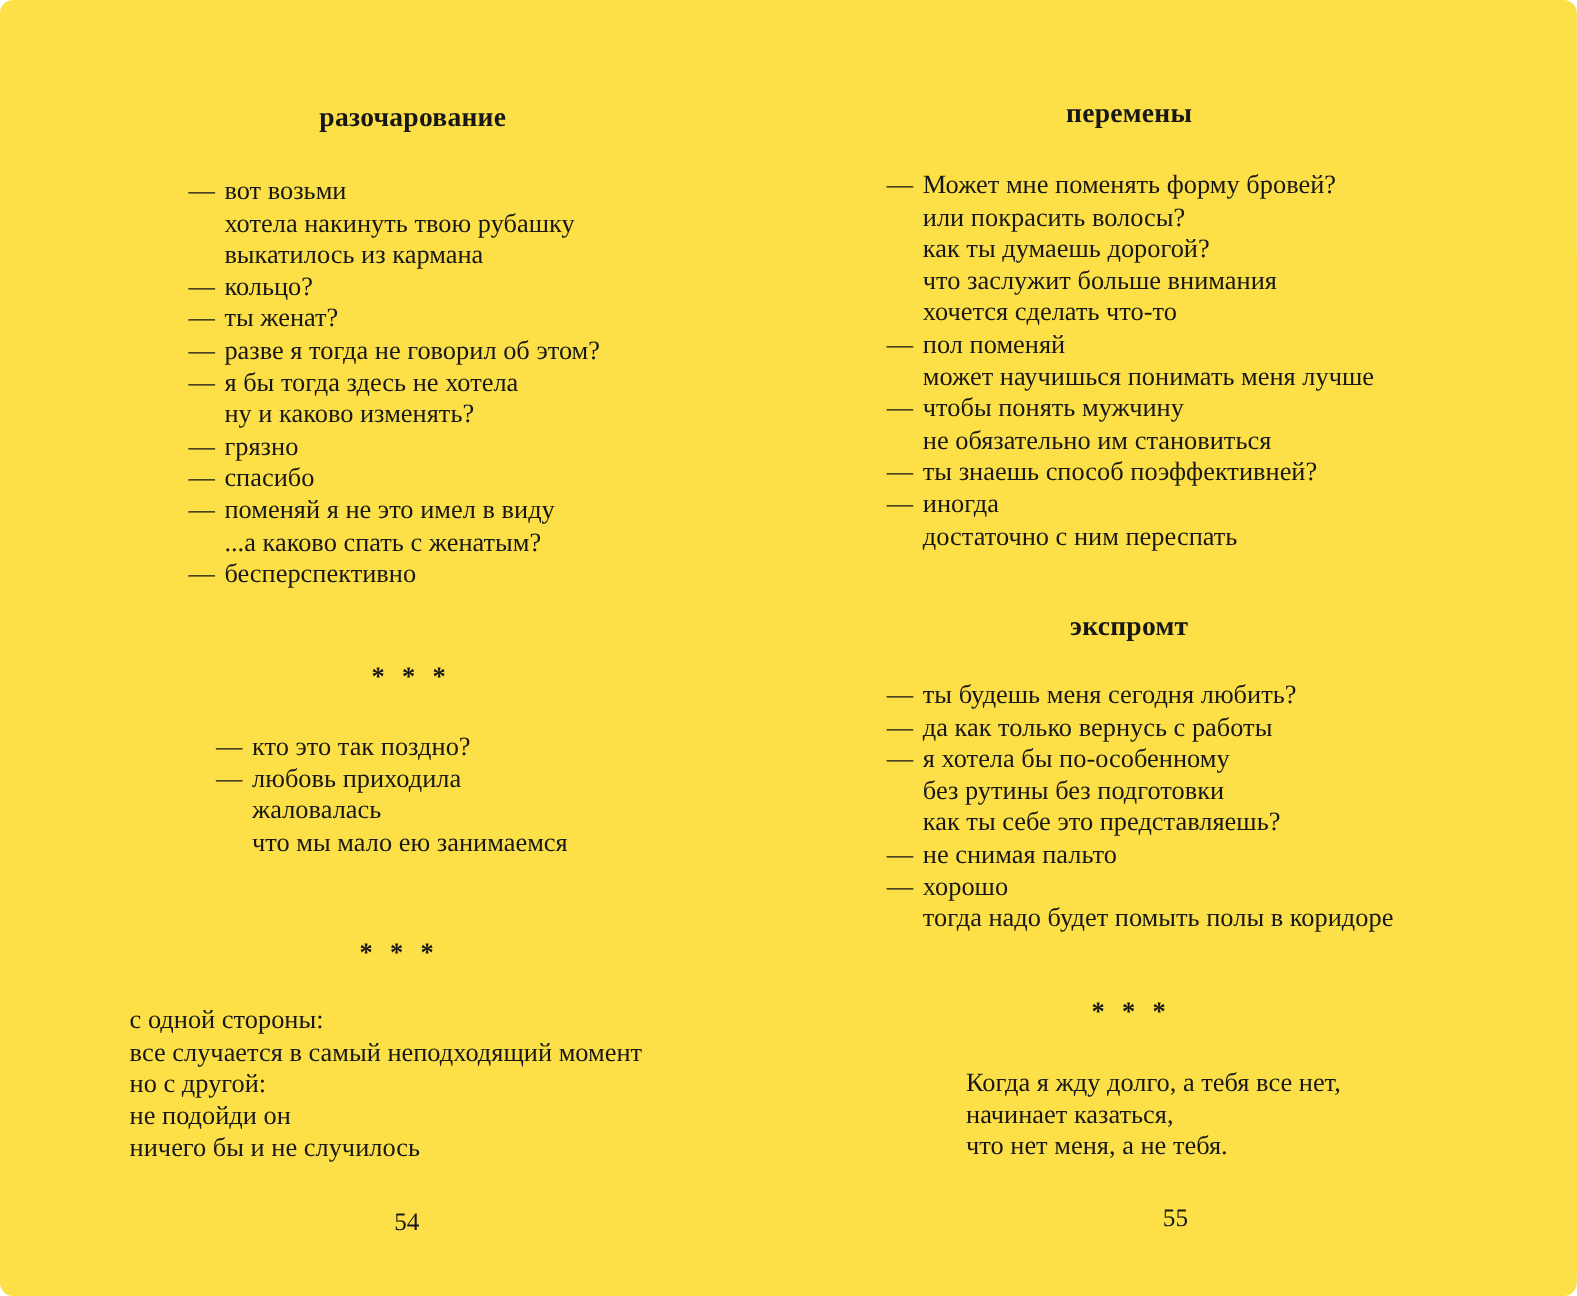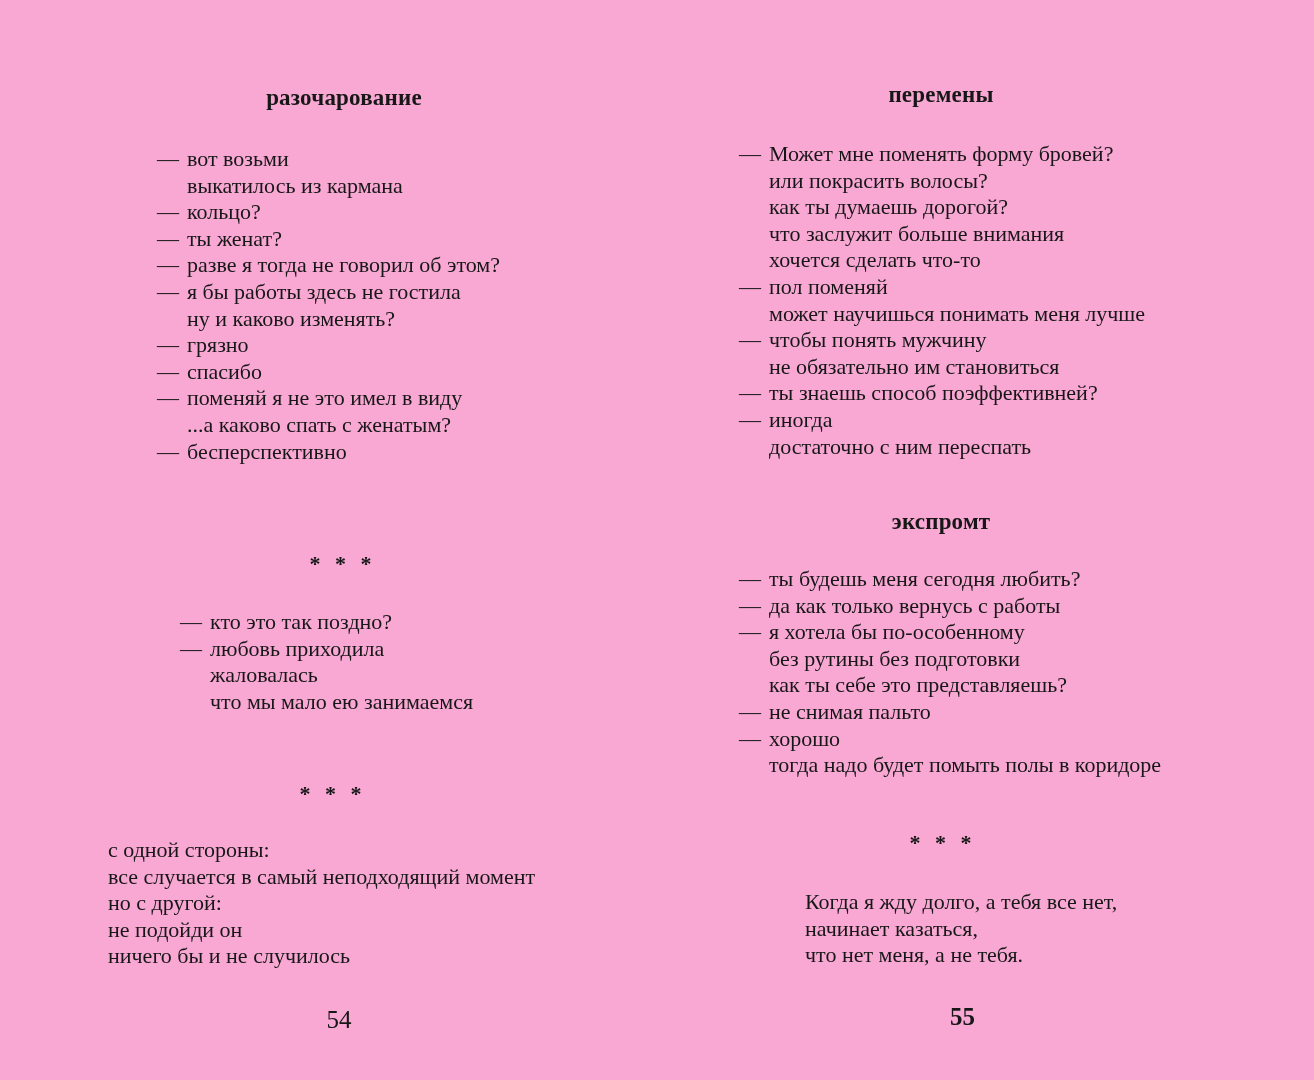--- a/index.html
+++ b/index.html
@@ -11,21 +11,22 @@
     width: 1314px;
     height: 1080px;
     overflow: hidden;
     font-family: "Liberation Serif", "DejaVu Serif", serif;
     color: #171717;
   }
   .spread {
     position: relative;
     width: 1314px;
     height: 1080px;
-    background: #f9a8d4;
+    background: #fde047;
+    border-radius: 11px;
   }
   .page {
     position: absolute;
     top: 0;
     width: 657px;
     height: 1080px;
   }
   .page-left  { left: 0; }
   .page-right { left: 657px; }
 
@@ -49,77 +50,78 @@
     line-height: 26.6px;
     white-space: nowrap;
   }
   .line { display: flex; }
   .dash {
     flex: 0 0 30px;
     width: 30px;
   }
 
   .pagenum {
-    font-size: 25px;
+    font-size: 21px;
     text-align: center;
   }
 
   
   .lp-title  { top: 85px;  left: 110px; width: 468px; }
   .lp-poem1  { top: 146px; left: 157px; }
   .lp-sep1   { top: 551px; left: 110px; width: 462px; }
   .lp-poem2  { top: 609px; left: 180px; }
   .lp-sep2   { top: 781px; left: 100px; width: 462px; }
   .lp-poem3  { top: 837px; left: 108px; }
   .lp-num    { top: 1006px; left: 108px; width: 462px; }
 
   
   .rp-title1 { top: 82px;  left: 58px;  width: 452px; }
   .rp-poem1  { top: 141px; left: 82px; }
   .rp-title2 { top: 509px; left: 58px;  width: 452px; }
   .rp-poem2  { top: 566px; left: 82px; }
   .rp-sep    { top: 830px; left: 58px;  width: 452px; }
   .rp-poem3  { top: 889px; left: 148px; }
-  .rp-num    { top: 1003px; left: 83px; width: 445px; font-weight: bold; }
+  .rp-num    { top: 1003px; left: 100px; width: 445px; }
 </style>
 </head>
 <body>
 
 <div class="spread">
 
   <div class="page page-left">
     <div class="block poem-title lp-title">разочарование</div>
 
     <div class="block poem lp-poem1">
         <div class="line">
           <span class="dash">—</span>
           <span class="txt">вот возьми</span>
         </div>
         <div class="line">
           <span class="dash"></span>
+          <span class="txt">хотела накинуть твою рубашку</span>
         </div>
         <div class="line">
           <span class="dash"></span>
           <span class="txt">выкатилось из кармана</span>
         </div>
         <div class="line">
           <span class="dash">—</span>
           <span class="txt">кольцо?</span>
         </div>
         <div class="line">
           <span class="dash">—</span>
           <span class="txt">ты женат?</span>
         </div>
         <div class="line">
           <span class="dash">—</span>
           <span class="txt">разве я тогда не говорил об этом?</span>
         </div>
         <div class="line">
           <span class="dash">—</span>
-          <span class="txt">я бы работы здесь не гостила</span>
+          <span class="txt">я бы тогда здесь не хотела</span>
         </div>
         <div class="line">
           <span class="dash"></span>
           <span class="txt">ну и каково изменять?</span>
         </div>
         <div class="line">
           <span class="dash">—</span>
           <span class="txt">грязно</span>
         </div>
         <div class="line">

